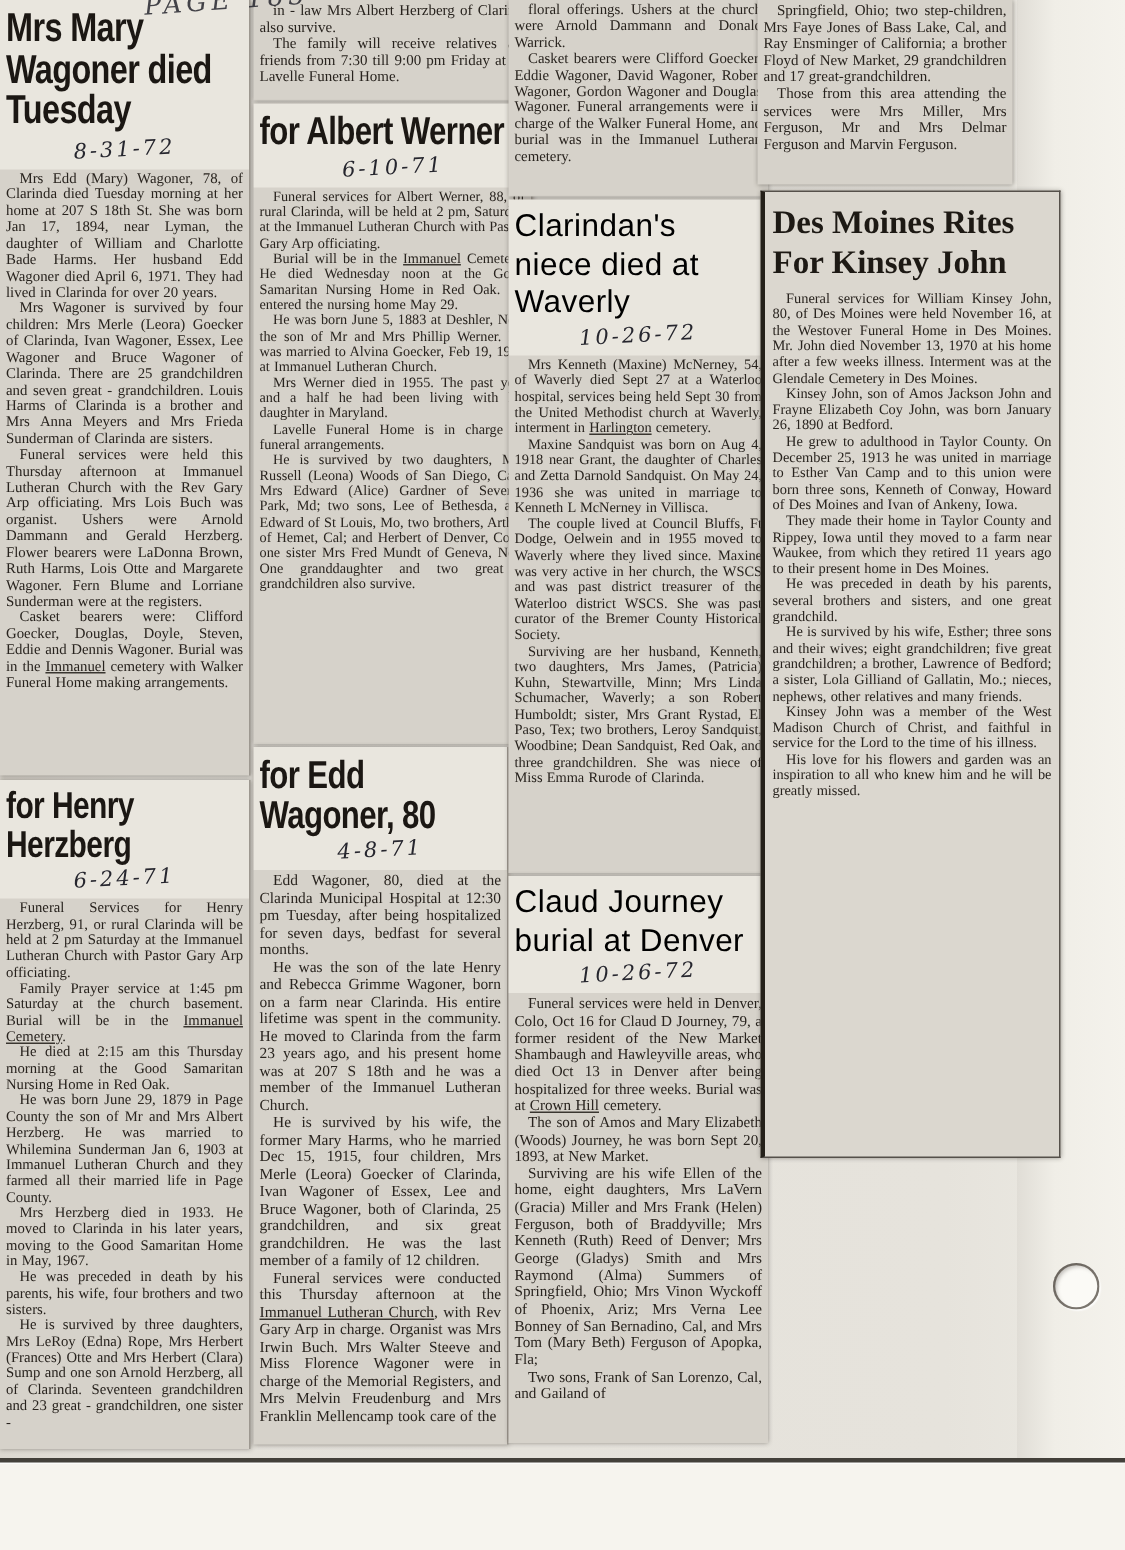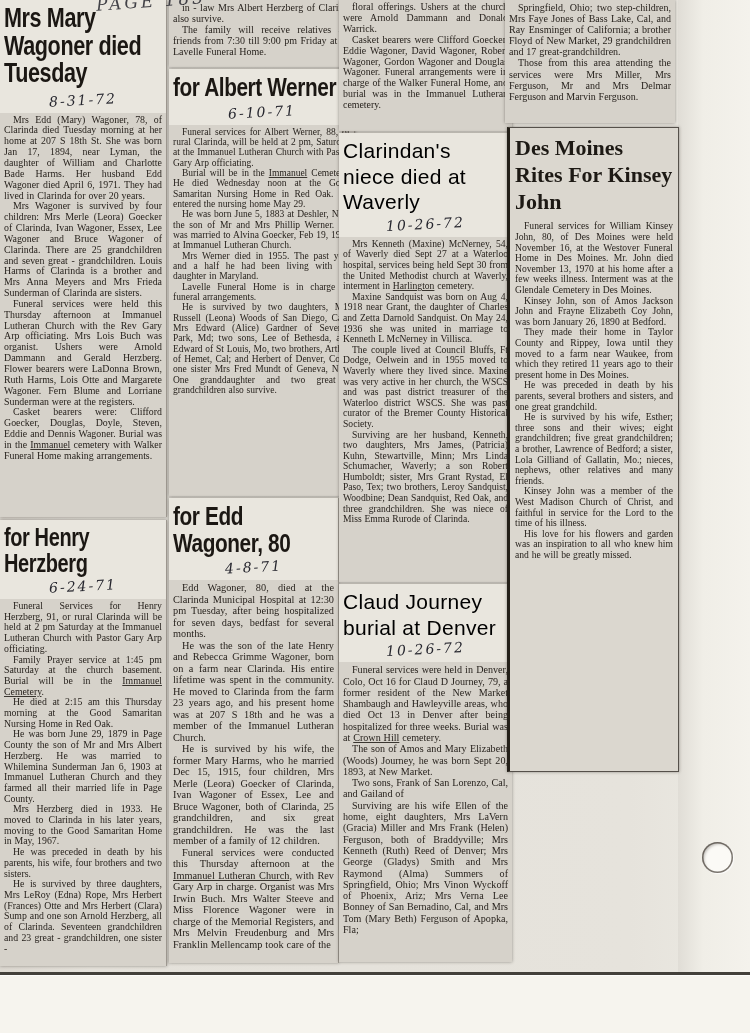--- a/index.html
+++ b/index.html
@@ -49,21 +49,21 @@
   #clip-c3top  {left:339px;top:0;  width:173px;height:131px;}
   #clip-c3top p{font-size:9.9px;line-height:10.9px;}
   #clip-maxine {left:339px;top:133px;width:173px;height:449px;}
   #clip-maxine p{font-size:9.6px;line-height:10.6px;}
   #clip-maxine .hl-light{font-size:21px;padding:2px 0 0;}
   #clip-claud  {left:339px;top:584px;width:173px;height:378px;}
   #clip-claud p{font-size:10.1px;line-height:11.3px;}
   #clip-claud .hl-light{font-size:21px;padding:2px 0 0;}
   #clip-c4top  {left:505px;top:0;  width:170px;height:123px;}
   #clip-c4top p{font-size:10px;line-height:11.1px;}
-  #clip-kinsey {left:507px;top:127px;width:172px;height:645px;background:#dbd7cf;
+  #clip-kinsey {left:507px;top:127px;width:200px;height:645px;background:#dbd7cf;
                 border:1px solid #55504a;border-left:3px solid #242019;padding:5px 5px;}
   #clip-kinsey p{font-size:9.6px;line-height:10.6px;}
   #clip-kinsey .hl-serif{font-size:22px;margin:2px 0 6px;text-align:left;}
 </style>
 </head>
 <body>
 
 <div id="stage">
 
   <div class="hand page-note">PAGE 183</div>
@@ -138,33 +138,34 @@
     <p>Surviving are her husband, Kenneth, two daughters, Mrs James, (Patricia) Kuhn, Stewartville, Minn; Mrs Linda Schumacher, Waverly; a son Robert Humboldt; sister, Mrs Grant Rystad, El Paso, Tex; two brothers, Leroy Sandquist, Woodbine; Dean Sandquist, Red Oak, and three grandchildren. She was niece of Miss Emma Rurode of Clarinda.</p>
   </div>
 
   <div class="clip" id="clip-claud">
     <div class="hl-strip">
       <div class="hl-light">Claud Journey burial at Denver</div>
       <div class="date-line"><span class="hand">10-26-72</span></div>
     </div>
     <p>Funeral services were held in Denver, Colo, Oct 16 for Claud D Journey, 79, a former resident of the New Market Shambaugh and Hawleyville areas, who died Oct 13 in Denver after being hospitalized for three weeks. Burial was at <u>Crown Hill</u> cemetery.</p>
     <p>The son of Amos and Mary Elizabeth (Woods) Journey, he was born Sept 20, 1893, at New Market.</p>
+    <p>Surviving are his wife Ellen of the home, eight daughters, Mrs LaVern (Gracia) Miller and Mrs Frank (Helen) Ferguson, both of Braddyville; Mrs Kenneth (Ruth) Reed of Denver; Mrs George (Gladys) Smith and Mrs Raymond (Alma) Summers of Springfield, Ohio; Mrs Vinon Wyckoff of Phoenix, Ariz; Mrs Verna Lee Bonney of San Bernadino, Cal, and Mrs Tom (Mary Beth) Ferguson of Apopka, Fla;</p>
     <p>Two sons, Frank of San Lorenzo, Cal, and Gailand of</p>
-    <p>Surviving are his wife Ellen of the home, eight daughters, Mrs LaVern (Gracia) Miller and Mrs Frank (Helen) Ferguson, both of Braddyville; Mrs Kenneth (Ruth) Reed of Denver; Mrs George (Gladys) Smith and Mrs Raymond (Alma) Summers of Springfield, Ohio; Mrs Vinon Wyckoff of Phoenix, Ariz; Mrs Verna Lee Bonney of San Bernadino, Cal, and Mrs Tom (Mary Beth) Ferguson of Apopka, Fla;</p>
   </div>
 
   <div class="clip" id="clip-c4top">
     <p>Springfield, Ohio; two step-children, Mrs Faye Jones of Bass Lake, Cal, and Ray Ensminger of California; a brother Floyd of New Market, 29 grandchildren and 17 great-grandchildren.</p>
     <p>Those from this area attending the services were Mrs Miller, Mrs Ferguson, Mr and Mrs Delmar Ferguson and Marvin Ferguson.</p>
   </div>
 
   <div class="clip" id="clip-kinsey">
     <div class="hl-serif">Des Moines Rites For Kinsey John</div>
     <p>Funeral services for William Kinsey John, 80, of Des Moines were held November 16, at the Westover Funeral Home in Des Moines. Mr. John died November 13, 1970 at his home after a few weeks illness. Interment was at the Glendale Cemetery in Des Moines.</p>
     <p>Kinsey John, son of Amos Jackson John and Frayne Elizabeth Coy John, was born January 26, 1890 at Bedford.</p>
+    <p>He grew to adulthood in Taylor County. On December 25, 1913 he was united in marriage to Esther Van Camp and to this union were born three sons, Kenneth of Conway, Howard of Des Moines and Ivan of Ankeny, Iowa.</p>
     <p>They made their home in Taylor County and Rippey, Iowa until they moved to a farm near Waukee, from which they retired 11 years ago to their present home in Des Moines.</p>
     <p>He was preceded in death by his parents, several brothers and sisters, and one great grandchild.</p>
     <p>He is survived by his wife, Esther; three sons and their wives; eight grandchildren; five great grandchildren; a brother, Lawrence of Bedford; a sister, Lola Gilliand of Gallatin, Mo.; nieces, nephews, other relatives and many friends.</p>
     <p>Kinsey John was a member of the West Madison Church of Christ, and faithful in service for the Lord to the time of his illness.</p>
     <p>His love for his flowers and garden was an inspiration to all who knew him and he will be greatly missed.</p>
   </div>
 
   <div class="punch-hole"></div>
   <div class="edge-line"></div>
   <div class="below-edge"></div>

